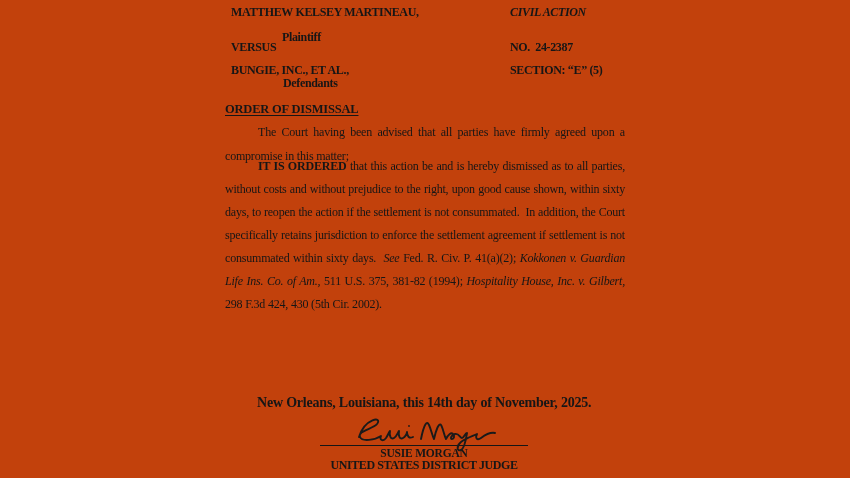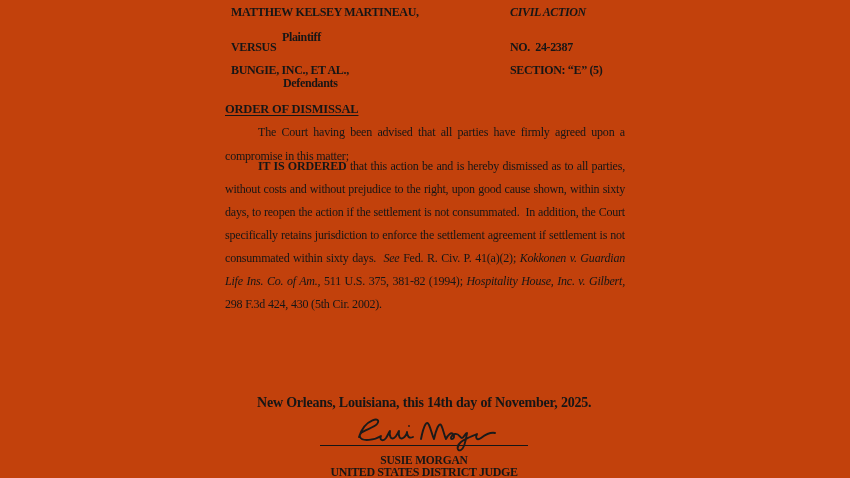--- a/index.html
+++ b/index.html
@@ -86,21 +86,21 @@
   .sig-rule {
     margin-top: 31px;
     border-top: 1.6px solid #161616;
     height: 0;
   }
   .sig-name {
     font-weight: bold;
     font-size: 11.5px;
     letter-spacing: -0.2px;
     line-height: 12px;
-    margin-top: 8px;
+    margin-top: 1px;
   }
   .sig-title {
     font-weight: bold;
     font-size: 12px;
     letter-spacing: -0.4px;
     line-height: 12px;
   }
   .seg-bold { font-weight: bold; }
   .seg-italic { font-style: italic; }
 </style>

